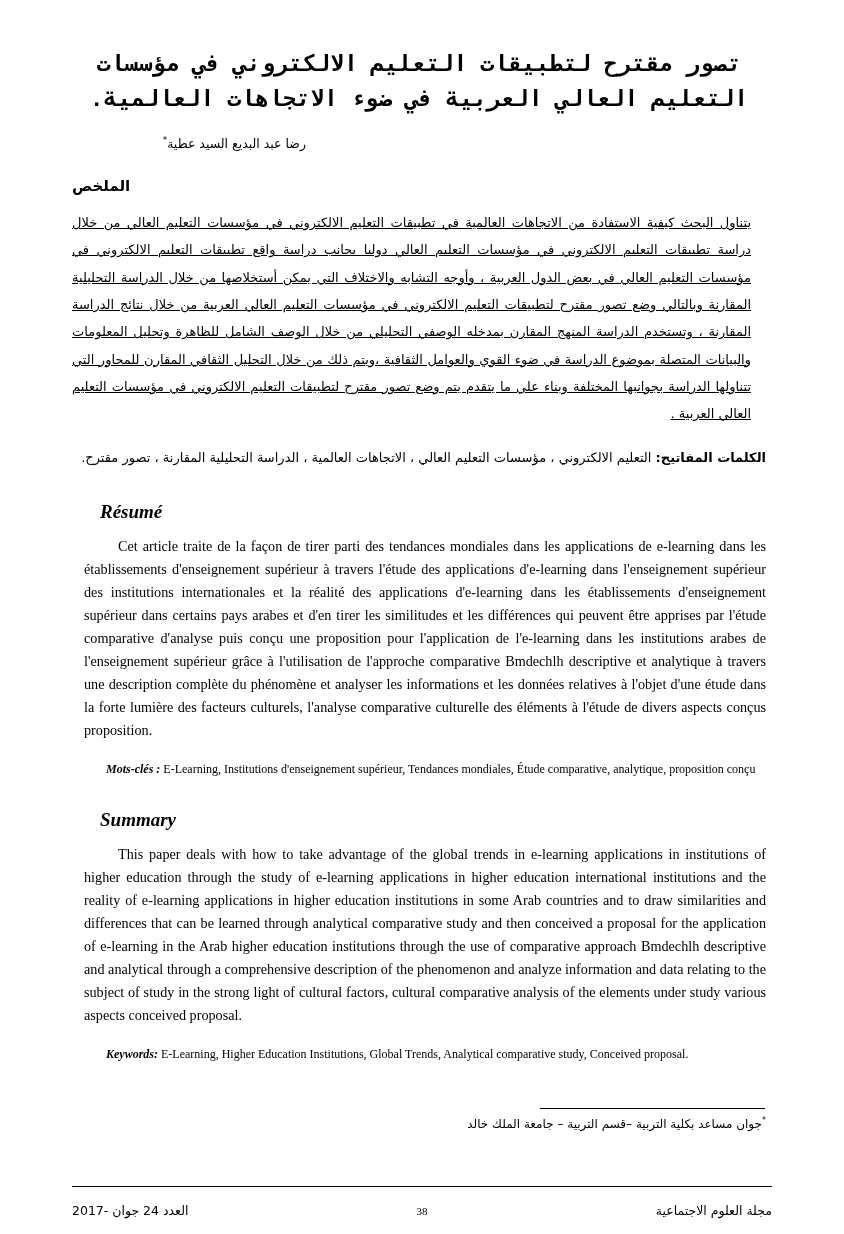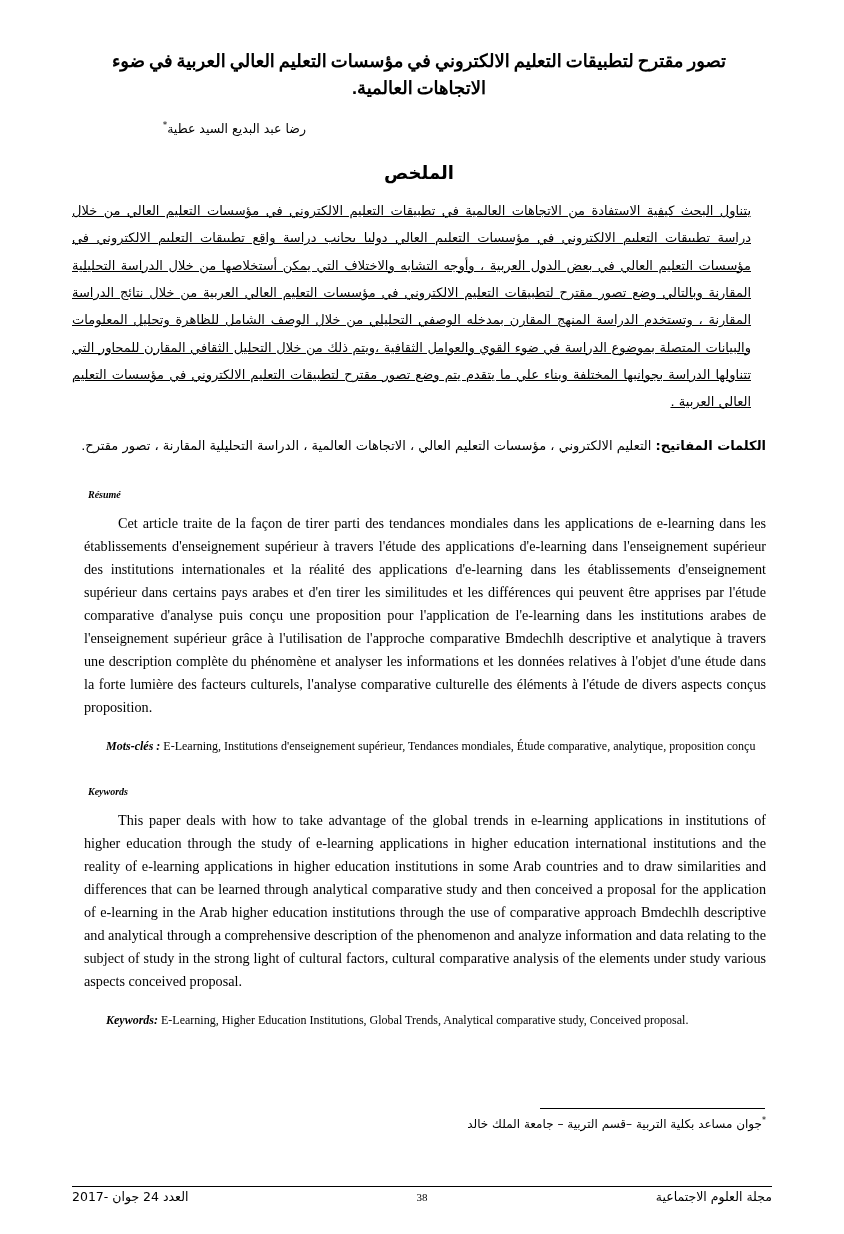--- a/index.html
+++ b/index.html
@@ -20,44 +20,44 @@
     position: absolute;
     inset: 0;
     padding: 40px 78px 0 72px;
     box-sizing: border-box;
   }
 
   
   .title-ar {
     direction: rtl;
     text-align: center;
-    font-family: Liberation Sans, sans-serif;
+    font-family: Liberation Mono, monospace;
     font-weight: bold;
-    font-size: 18px;
+    font-size: 23px;
     line-height: 1.5;
     letter-spacing: -0.4px;
     margin: 8px 10px 0 10px;
     word-spacing: -1px;
   }
 
   .author-ar {
     direction: rtl;
     font-family: "DejaVu Sans", "Liberation Sans", sans-serif;
     font-size: 12.5px;
     margin: 18px 0 0 0;
     padding-right: 460px;
   }
   .author-ar .star { font-size: 9px; vertical-align: super; }
 
   .heading-ar {
     direction: rtl;
-    text-align: center;
+    text-align: left;
     font-family: "DejaVu Sans", "Liberation Sans", sans-serif;
     font-weight: bold;
-    font-size: 18px;
+    font-size: 15px;
     margin: 26px 0 0 0;
   }
 
   .abstract-ar {
     direction: rtl;
     text-align: justify;
     text-align-last: right;
     font-family: "DejaVu Sans", "Liberation Sans", sans-serif;
     font-size: 13px;
     line-height: 2.1;
@@ -75,22 +75,22 @@
     line-height: 2.1;
     margin: 16px 0 0 0;
   }
   .keywords-ar .kw-label { font-weight: bold; margin-top: 28px; }
 
   
   .sec-head {
     font-family: "Liberation Serif", serif;
     font-weight: bold;
     font-style: italic;
-    font-size: 10px;
-    margin: 30px 0 0 16px;
+    font-size: 19px;
+    margin: 30px 0 0 28px;
   }
   .sec-head.en { font-style: italic; }
 
   .para {
     font-family: "Liberation Serif", serif;
     font-size: 14.2px;
     line-height: 1.62;
     text-align: justify;
     margin: 12px 0 0 12px;
     text-indent: 34px;
@@ -129,21 +129,21 @@
   }
   .footnote .star { font-size: 8px; vertical-align: super; }
 
   
   .footer {
     position: absolute;
     left: 72px;
     right: 72px;
     top: 1186px;
     border-top: 1px solid #000;
-    padding-top: 2px;
+    padding-top: 16px;
     display: flex;
     align-items: center;
     justify-content: space-between;
     font-family: "DejaVu Sans", "Liberation Sans", sans-serif;
     font-size: 12.5px;
   }
   .footer .left, .footer .right { direction: rtl; }
   .footer .center { font-family: "Liberation Serif", serif; font-size: 11px; }
 </style>
 </head>
@@ -167,21 +167,21 @@
   </p>
 
   <div class="sec-head">Résumé</div>
   <p class="para">Cet article traite de la façon de tirer parti des tendances mondiales dans les applications de e-learning dans les établissements d'enseignement supérieur à travers l'étude des applications d'e-learning dans l'enseignement supérieur des institutions internationales et la réalité des applications d'e-learning dans les établissements d'enseignement supérieur dans certains pays arabes et d'en tirer les similitudes et les différences qui peuvent être apprises par l'étude comparative d'analyse puis conçu une proposition pour l'application de l'e-learning dans les institutions arabes de l'enseignement supérieur grâce à l'utilisation de l'approche comparative Bmdechlh descriptive et analytique à travers une description complète du phénomène et analyser les informations et les données relatives à l'objet d'une étude dans la forte lumière des facteurs culturels, l'analyse comparative culturelle des éléments à l'étude de divers aspects conçus proposition.</p>
 
   <p class="kw-line">
     <span class="lbl">Mots-clés :</span>
     <span>E-Learning, Institutions d'enseignement supérieur, Tendances mondiales, Étude comparative, analytique, proposition conçu</span>
   </p>
 
-  <div class="sec-head en">Keywords</div>
+  <div class="sec-head en">Summary</div>
   <p class="para">This paper deals with how to take advantage of the global trends in e-learning applications in institutions of higher education through the study of e-learning applications in higher education international institutions and the reality of e-learning applications in higher education institutions in some Arab countries and to draw similarities and differences that can be learned through analytical comparative study and then conceived a proposal for the application of e-learning in the Arab higher education institutions through the use of comparative approach Bmdechlh descriptive and analytical through a comprehensive description of the phenomenon and analyze information and data relating to the subject of study in the strong light of cultural factors, cultural comparative analysis of the elements under study various aspects conceived proposal.</p>
 
   <p class="kw-line">
     <span class="lbl">Keywords:</span>
     <span>E-Learning, Higher Education Institutions, Global Trends, Analytical comparative study, Conceived proposal.</span>
   </p>
 
 </div>
 
 <div class="footnote-rule"></div>

